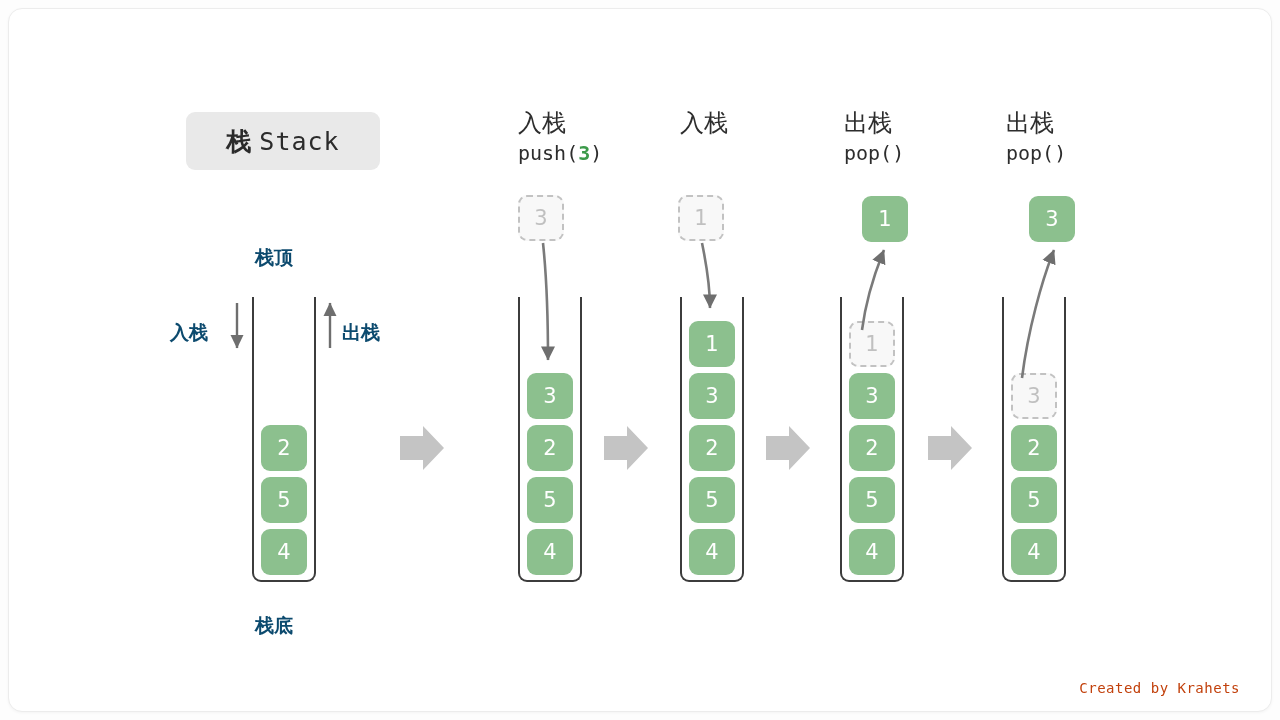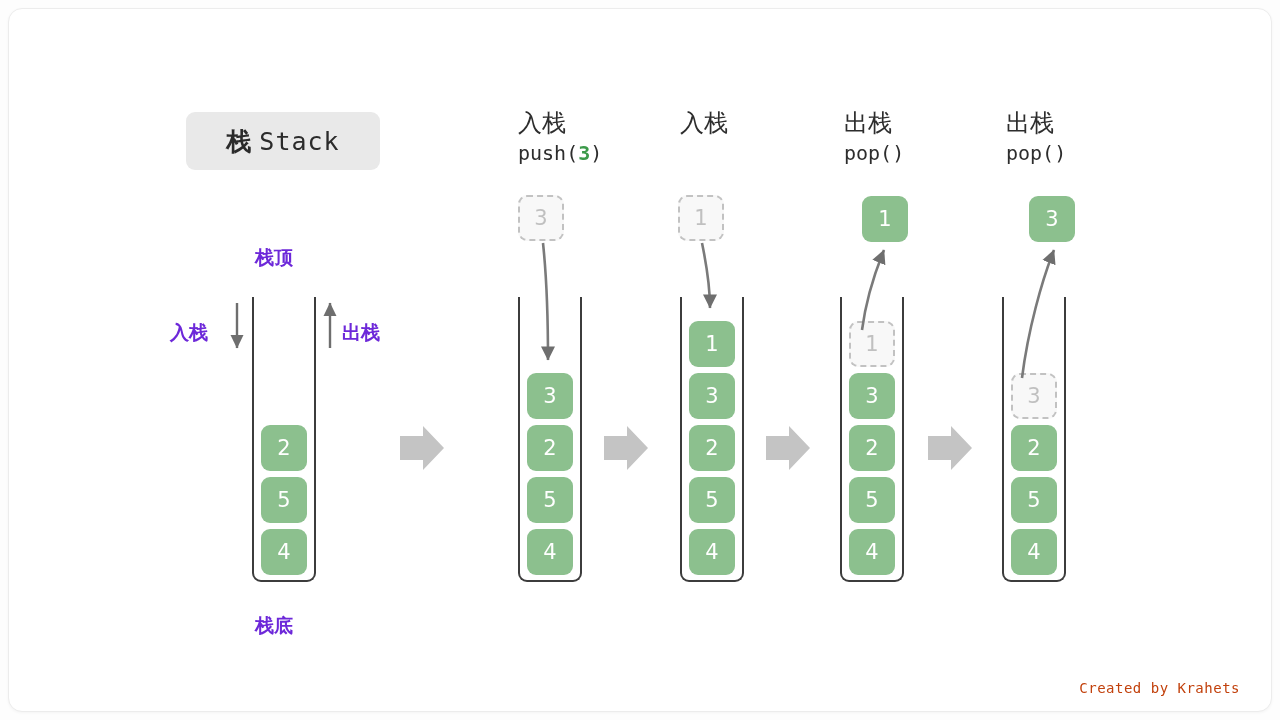--- a/index.html
+++ b/index.html
@@ -154,21 +154,21 @@
     background: #8cc08e;
     color: #ffffff;
   }
 
   
   .lbl {
     position: absolute;
     font-family: "DejaVu Sans", sans-serif;
     font-weight: bold;
     font-size: 19px;
-    color: #6d28d9;
+    color: #0c4a6e;
     white-space: nowrap;
   }
 
   .footer {
     position: absolute;
     right: 40px;
     bottom: 24px;
     font-family: "DejaVu Sans Mono", "Liberation Mono", monospace;
     font-size: 14px;
     color: #c2410c;

